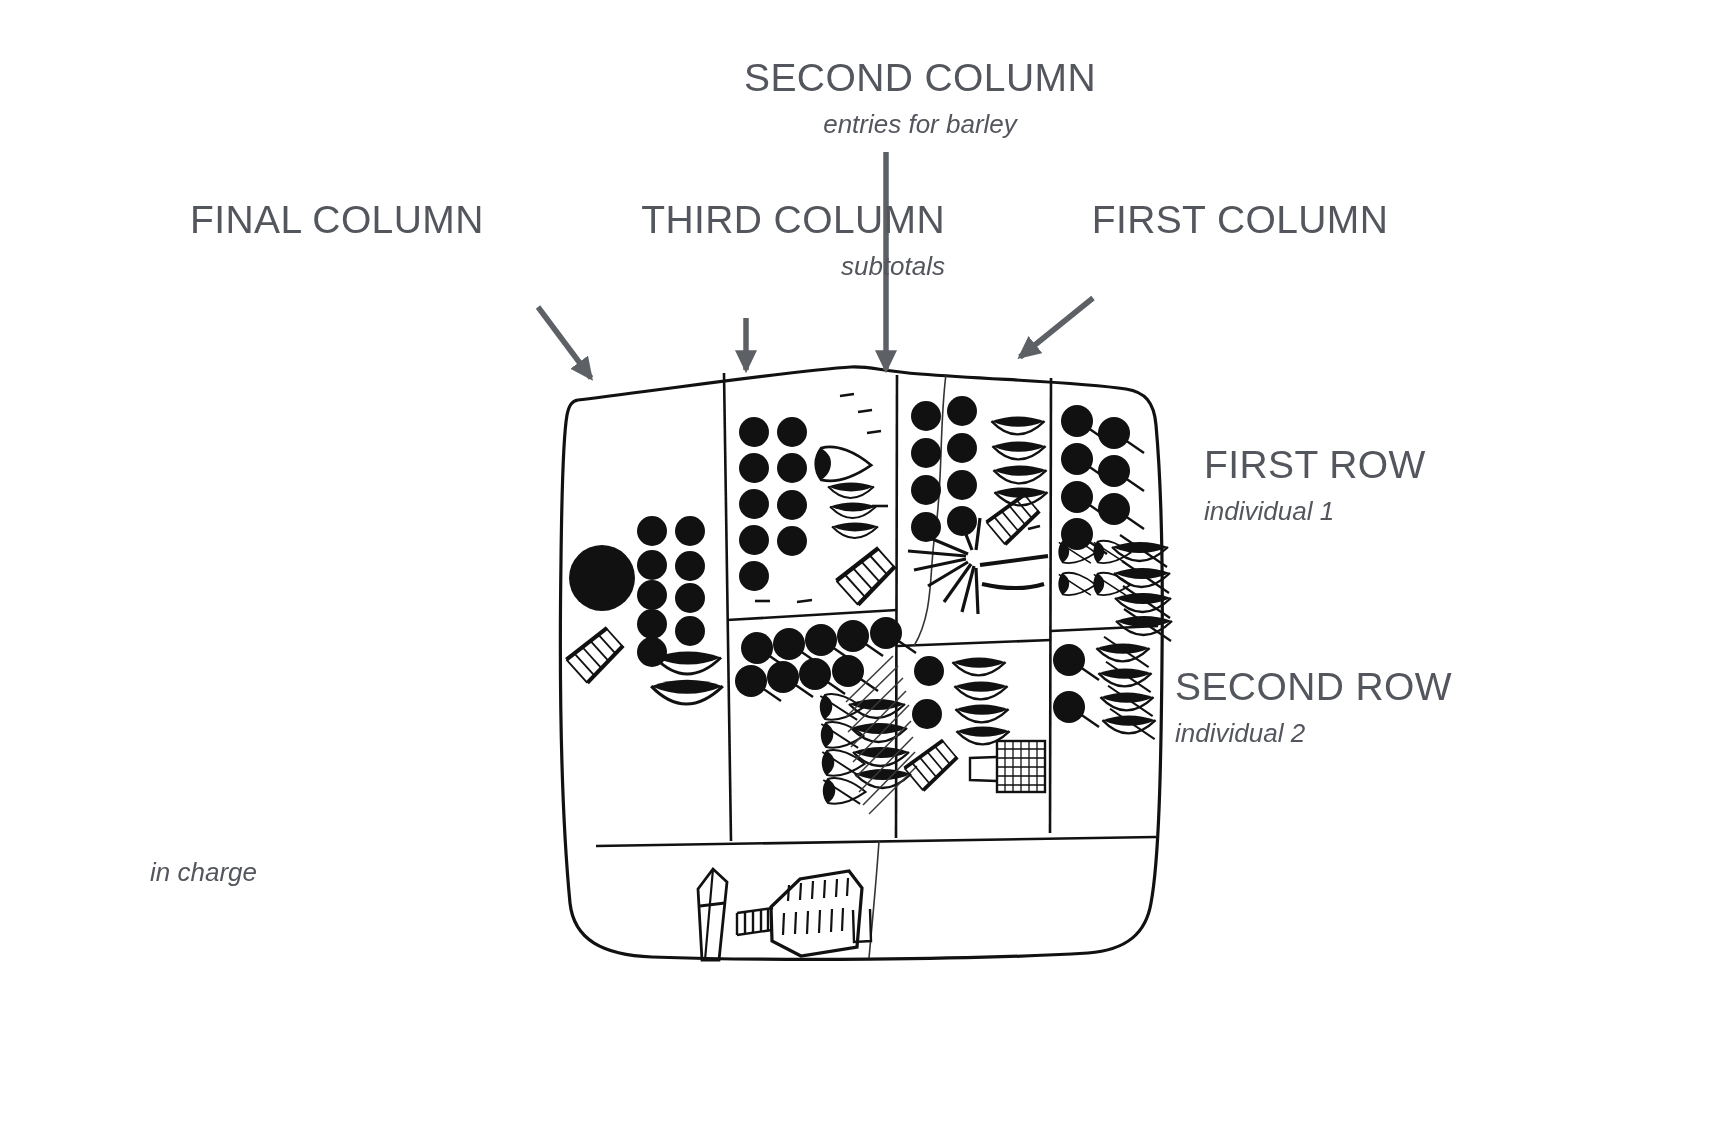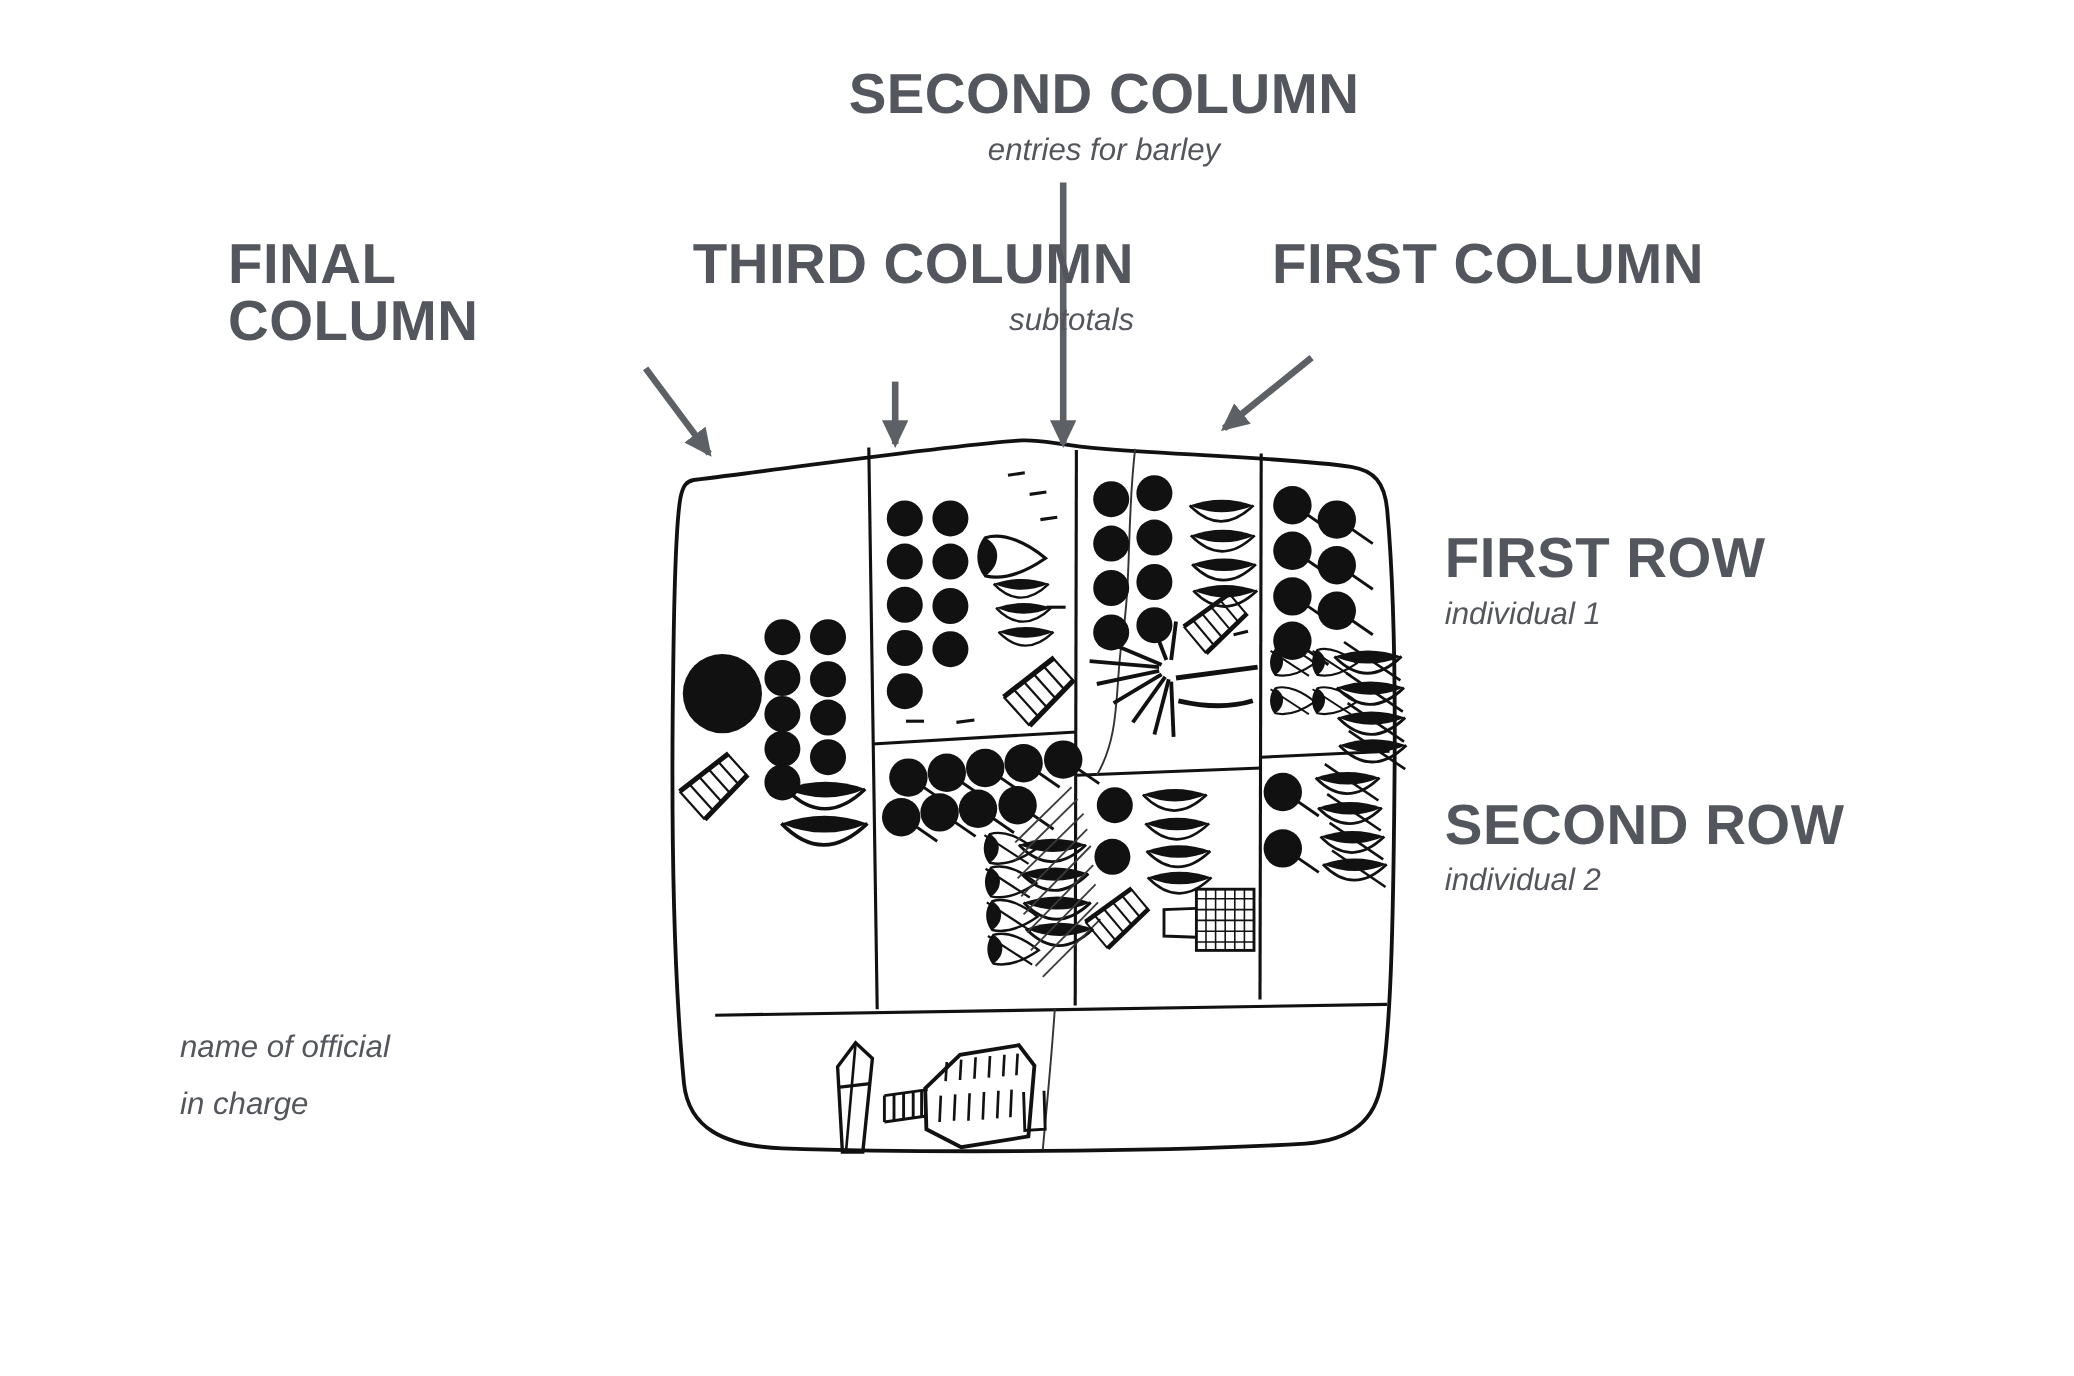--- a/index.html
+++ b/index.html
@@ -1,20 +1,20 @@
 <!DOCTYPE html>
 <html><head>
 <meta charset="utf-8">
 <style>
   html,body{margin:0;padding:0;background:#ffffff;}
   .canvas{position:relative;width:1728px;height:1147px;background:#ffffff;overflow:hidden;
           font-family:"Liberation Sans","DejaVu Sans",sans-serif;}
   .svg-layer{position:absolute;left:0;top:0;width:1728px;height:1147px;}
   .label{position:absolute;color:#53565c;}
-  .label .t{font-weight:700;font-size:47px;line-height:47px;letter-spacing:.4px;}
+  .label .t{font-weight:400;font-size:39px;line-height:47px;letter-spacing:.4px;}
   .label .s{font-style:italic;font-size:26px;line-height:47px;}
   .c{text-align:center}.r{text-align:left}.l{text-align:left}
 </style>
 </head>
 <body>
 
 <div class="canvas">
 
   <svg class="svg-layer" viewBox="0 0 1728 1147" xmlns="http://www.w3.org/2000/svg">
     <defs>
@@ -266,23 +266,22 @@
 
   <div class="label c" style="left:1050px;top:196px;width:380px;">
     <div class="t">FIRST COLUMN</div>
   </div>
 
   <div class="label l" style="left:1204px;top:441px;width:430px;">
     <div class="t">FIRST ROW</div>
     <div class="s">individual 1</div>
   </div>
 
-  <div class="label l" style="left:1204px;top:663px;width:440px;">
+  <div class="label l" style="left:1175px;top:663px;width:440px;">
     <div class="t">SECOND ROW</div>
     <div class="s">individual 2</div>
   </div>
 
   <div class="label r" style="left:150px;top:849px;width:386px;">
-    <div class="s">name of official</div>
     <div class="s">in charge</div>
   </div>
 
 </div>
 
 </body></html>

